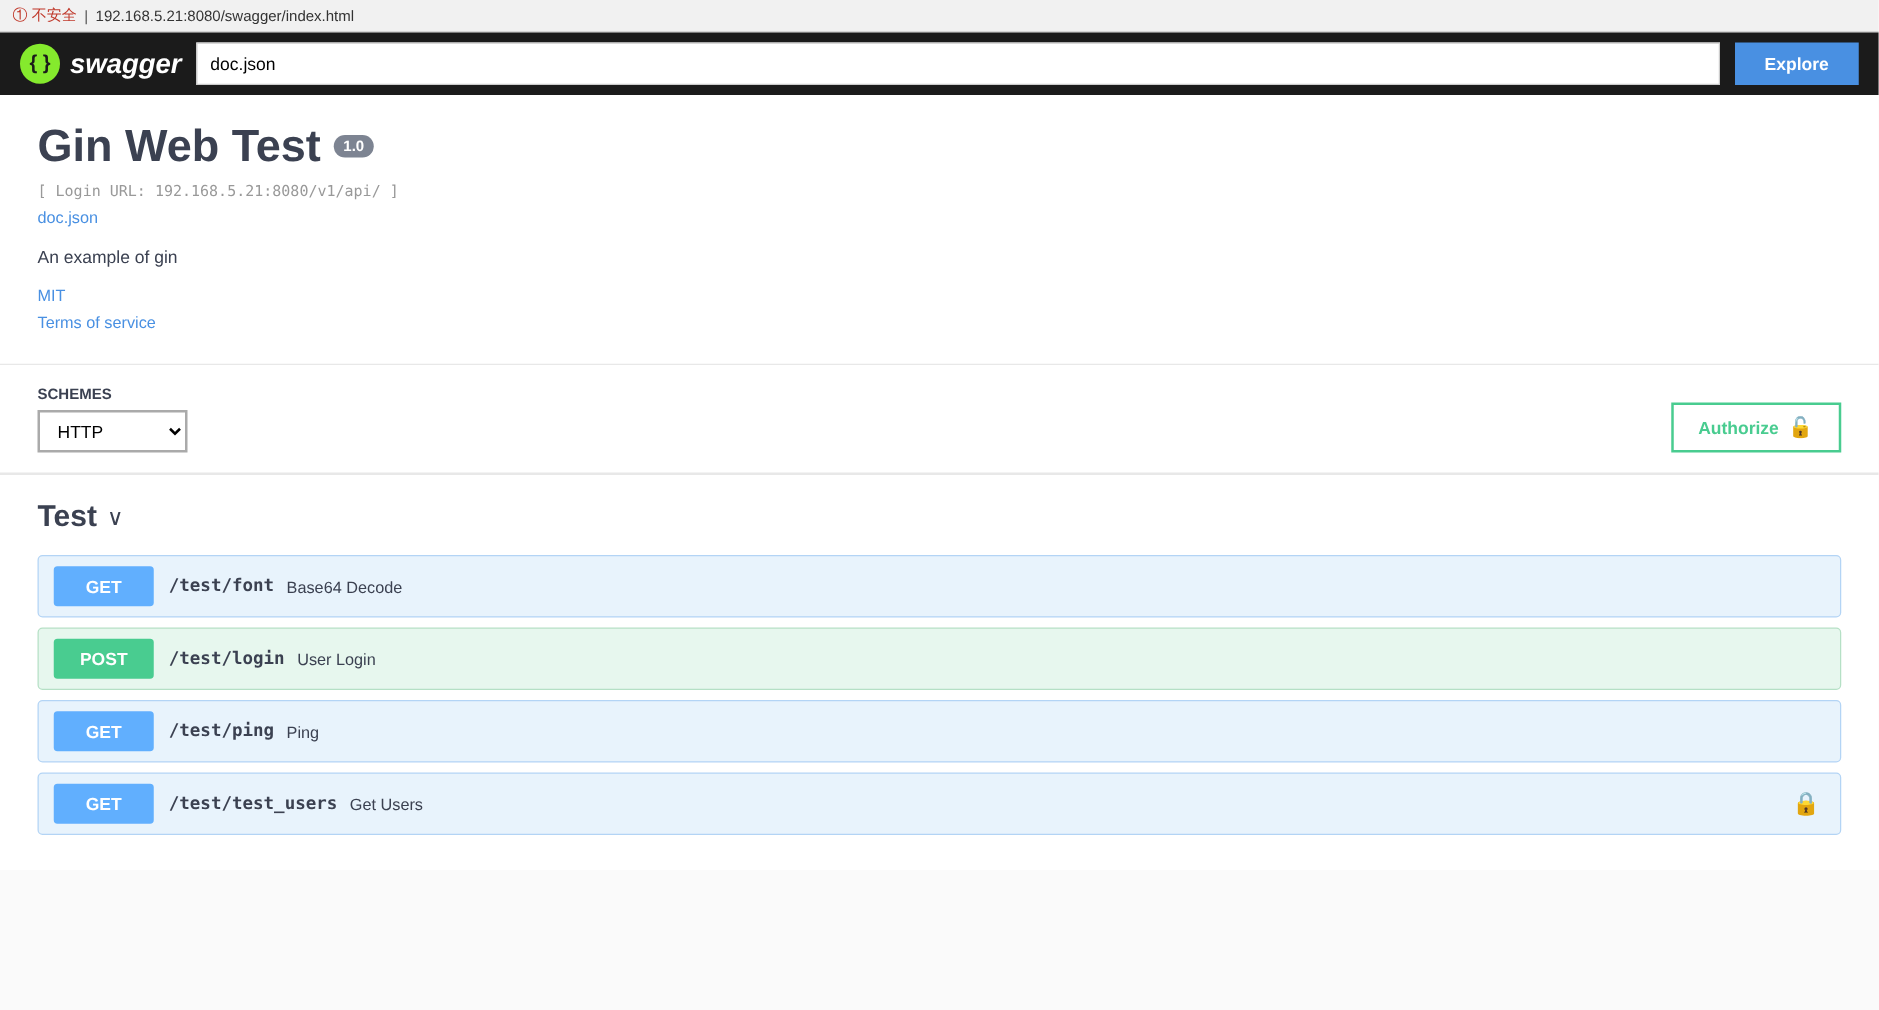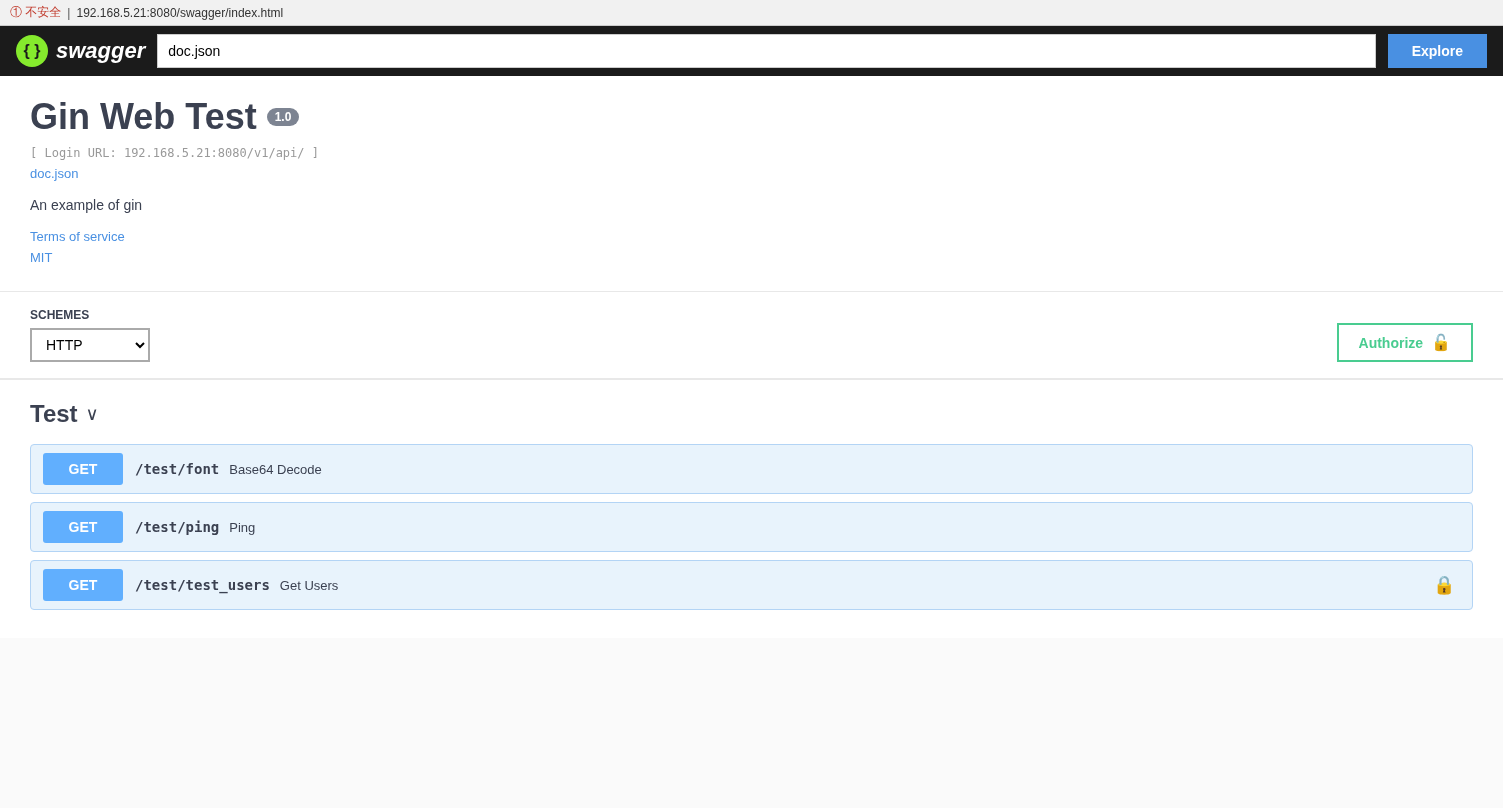--- a/index.html
+++ b/index.html
@@ -246,22 +246,22 @@
 </nav>
 
 <div class="main-content">
   <div class="api-title-row">
     <h1 class="api-title">Gin Web Test</h1>
     <span class="version-badge">1.0</span>
   </div>
   <div class="base-url">[ Login URL: 192.168.5.21:8080/v1/api/ ]</div>
   <a class="doc-link" href="#">doc.json</a>
   <p class="api-description">An example of gin</p>
+  <a class="info-link" href="#">MIT</a>
   <a class="info-link" href="#">Terms of service</a>
-  <a class="info-link" href="#">MIT</a>
 </div>
 
 <div class="schemes-section">
   <div>
     <div class="schemes-label">Schemes</div>
     <select class="scheme-select">
       <option>HTTP</option>
       <option>HTTPS</option>
     </select>
   </div>
@@ -276,20 +276,25 @@
     <h2 class="section-title">Test</h2>
     <span class="chevron-down">∨</span>
   </div>
 
   <div class="endpoint-row get">
     <span class="method-badge get">GET</span>
     <span class="endpoint-path">/test/font</span>
     <span class="endpoint-desc">Base64 Decode</span>
   </div>
 
+  <div class="endpoint-row post">
+    <span class="method-badge post">POST</span>
+    <span class="endpoint-path">/test/login</span>
+    <span class="endpoint-desc">User Login</span>
+  </div>
 
   <div class="endpoint-row get">
     <span class="method-badge get">GET</span>
     <span class="endpoint-path">/test/ping</span>
     <span class="endpoint-desc">Ping</span>
   </div>
 
   <div class="endpoint-row get">
     <span class="method-badge get">GET</span>
     <span class="endpoint-path">/test/test_users</span>

